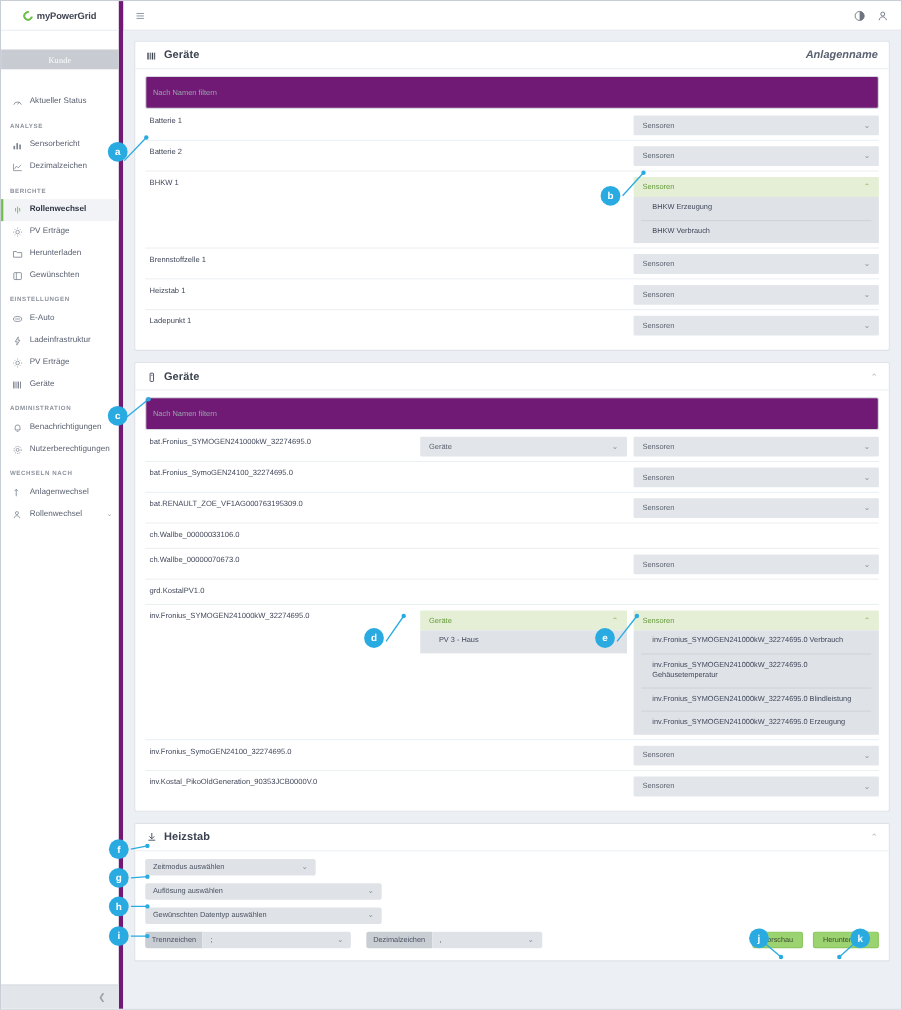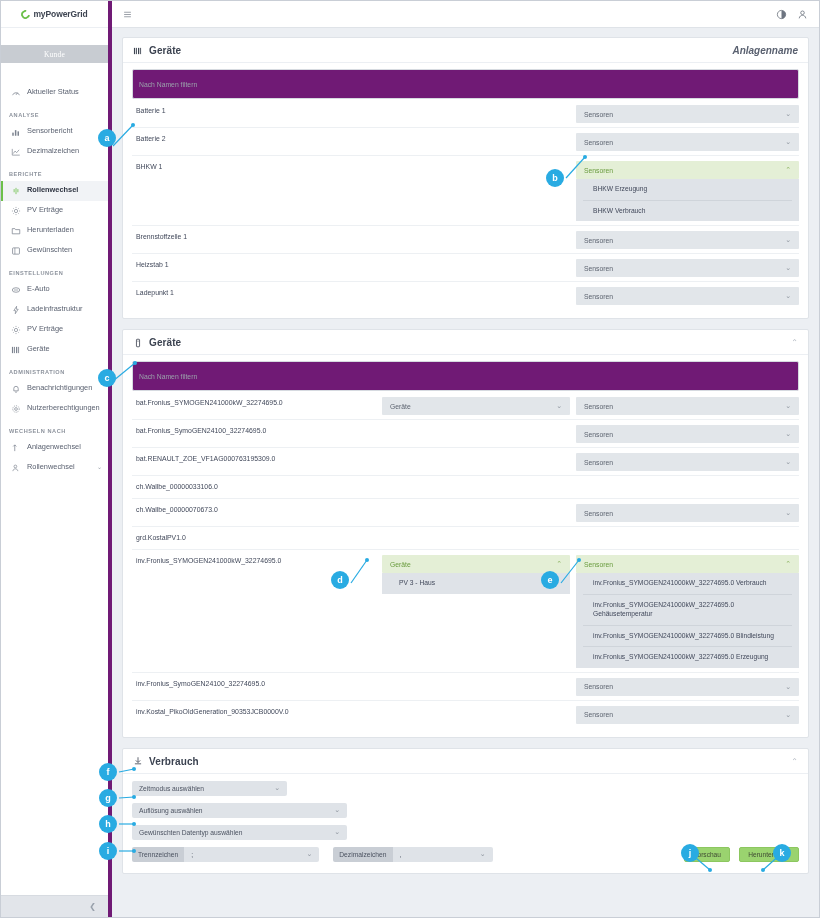--- a/index.html
+++ b/index.html
@@ -579,21 +579,21 @@
             </div>
         </div>
       </section>
 
       <section class="card">
         <div class="card-head">
           <svg class="hico" viewBox="0 0 16 16">
             <path d="M8 2 L8 10 M4.5 7 L8 10.5 L11.5 7" fill="none" stroke="currentColor" stroke-width="1.3"></path>
             <path d="M3 12.5 L13 12.5" stroke="currentColor" stroke-width="1.3"></path>
           </svg>
-          <span class="htitle">Verbrauch</span>
+          <span class="htitle">Heizstab</span>
           <span class="hspacer"></span>
           <span class="hchev">⌃</span>
         </div>
         <div class="dl-body">
 
           <div class="sel w1">
             <span class="slbl">Zeitmodus auswählen</span>
             <span class="schev">⌄</span>
           </div>
 

